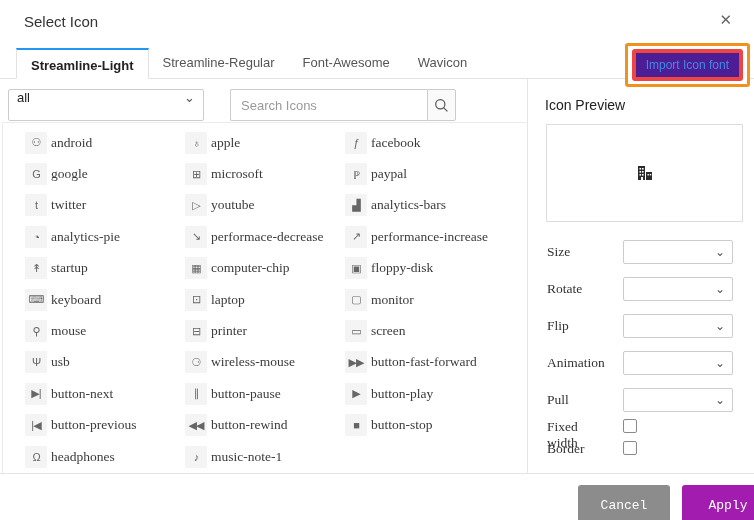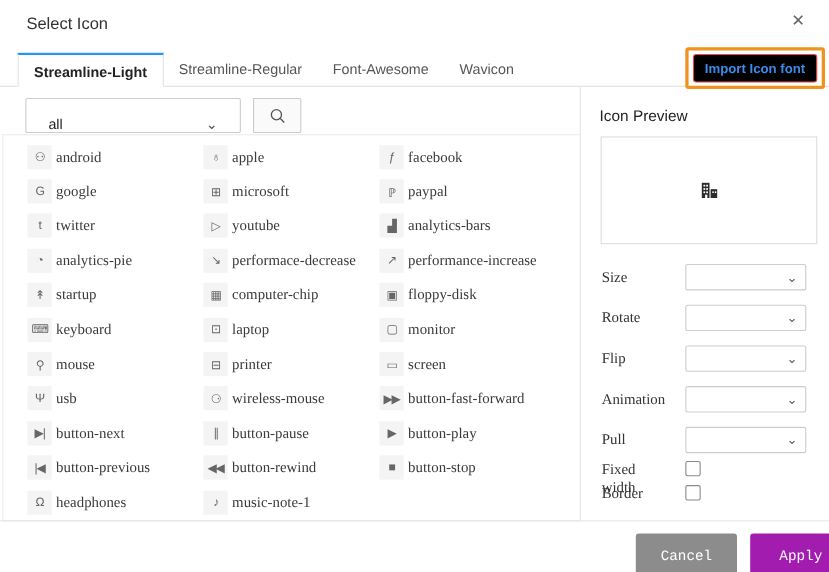--- a/index.html
+++ b/index.html
@@ -9,26 +9,26 @@
   
   .dlg-title { position:absolute; left:24px; top:13px; font-size:15px; font-weight:500; color:#333; }
   .dlg-close { position:absolute; right:22px; top:10px; font-size:15px; color:#666; cursor:pointer; line-height:20px; }
 
   
   .tabbar { position:absolute; left:0; top:47px; width:754px; height:32px; border-bottom:1px solid #e2e2e2; display:flex; align-items:flex-end; padding-left:16px; }
   .tab { height:31px; padding:8px 14px 7px; font-size:13px; color:#555; cursor:pointer; white-space:nowrap; }
   .tab.active { background:#fff; border:1px solid #e2e2e2; border-top:2px solid #2196f3; border-bottom:1px solid #fff; margin-bottom:-1px; color:#222; font-weight:bold; }
 
   .import-wrap { position:absolute; right:4px; top:43px; border:3px solid #f0921e; border-radius:3px; padding:3px 4px; background:#fff; }
-  .import-btn { font-size:12px; color:#3d8be8; background:#000000; border:1px solid #ef4444; border-radius:3px; padding:5px 10px; cursor:pointer; font-family:"Liberation Sans",sans-serif;font-weight:bold; }
+  .import-btn { font-size:12px; color:#3d8be8; background:#4c1d95; border:4px solid #ef4444; border-radius:3px; padding:5px 10px; cursor:pointer; font-family:"Liberation Sans",sans-serif; }
 
   
   .left-divider { position:absolute; left:527px; top:79px; width:1px; height:395px; background:#e5e5e5; }
 
-  .cat-select { position:absolute; left:23px; top:89px; width:196px; height:32px; border:1px solid #ccc; border-radius:2px; background:#fff; display:flex; align-items:flex-end; padding:0 20px; font-size:13px; color:#222; cursor:pointer; }
+  .cat-select { position:absolute; left:8px; top:89px; width:196px; height:32px; border:1px solid #ccc; border-radius:2px; background:#fff; display:flex; align-items:flex-start; padding:0 8px; font-size:13px; color:#222; cursor:pointer; }
   .cat-select .chev { margin-left:auto; color:#555; font-size:13px; }
 
   .search-wrap { position:absolute; left:230px; top:89px; width:226px; height:32px; display:flex; }
   .search-input { flex:1; border:1px solid #ccc; border-right:none; border-radius:2px 0 0 2px; padding:0 10px; font-size:13px; color:#333; font-family:"Liberation Sans",sans-serif; outline:none; }
   .search-input::placeholder { color:#9a9a9a; }
   .search-btn { width:44px; border:1px solid #ccc; border-radius:0 2px 2px 0; background:#fafafa; display:flex; align-items:center; justify-content:center; cursor:pointer; color:#555; }
 
   .icon-grid-box { position:absolute; left:2px; top:122px; width:525px; height:352px; border:1px solid #ececec; border-right:none; overflow:hidden; }
   .icon-grid { display:grid; grid-template-columns:160px 160px 160px; grid-auto-rows:31.4px; padding:4px 0 0 22px; align-items:center; }
   .tile { display:flex; align-items:center; cursor:pointer; }
@@ -72,20 +72,21 @@
     <button class="import-btn">Import Icon font</button>
   </div>
 
   <div class="left-divider"></div>
 
   <div class="cat-select">
     <span>all</span>
     <span class="chev">⌄</span>
   </div>
   <div class="search-wrap">
+    <input class="search-input" type="text" placeholder="Search Icons" style="">
     <div class="search-btn">
       <svg width="15" height="15" viewBox="0 0 15 15">
         <circle cx="6.3" cy="6.3" r="4.6" fill="none" stroke="#555" stroke-width="1.2"></circle>
         <line x1="9.8" y1="9.8" x2="13.4" y2="13.4" stroke="#555" stroke-width="1.2"></line>
       </svg>
     </div>
   </div>
 
   <div class="icon-grid-box">
     <div class="icon-grid">

